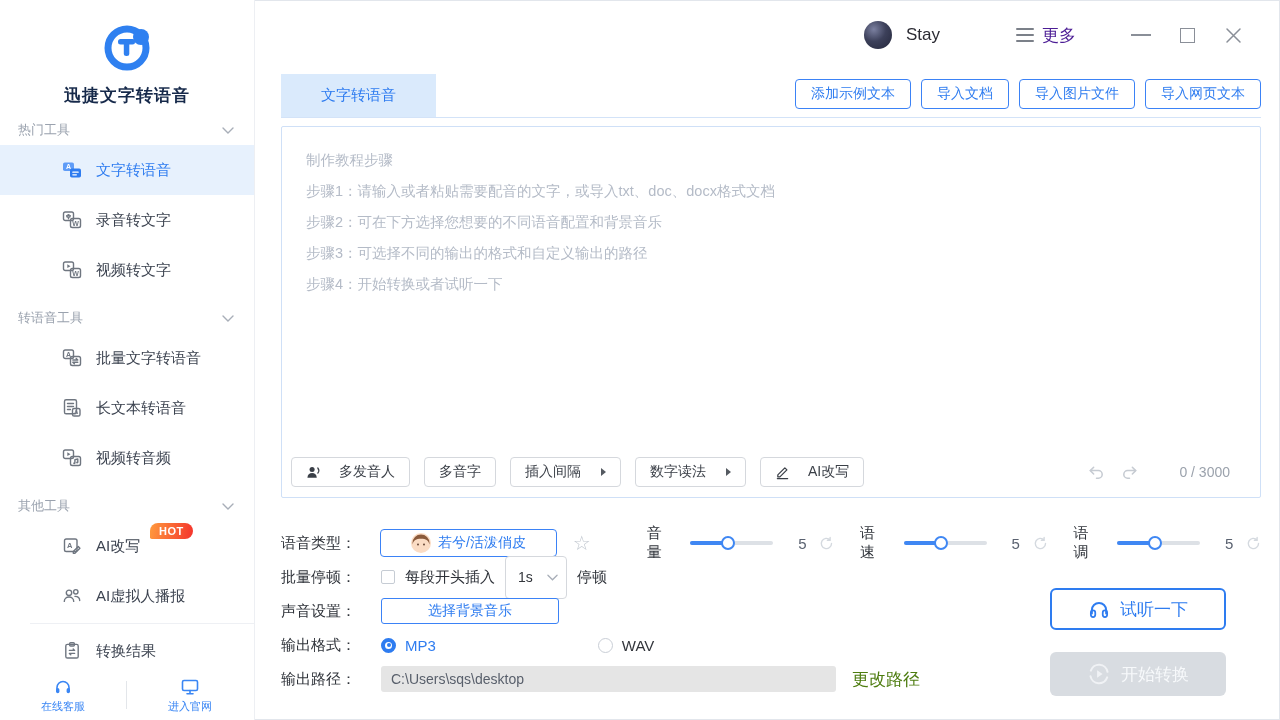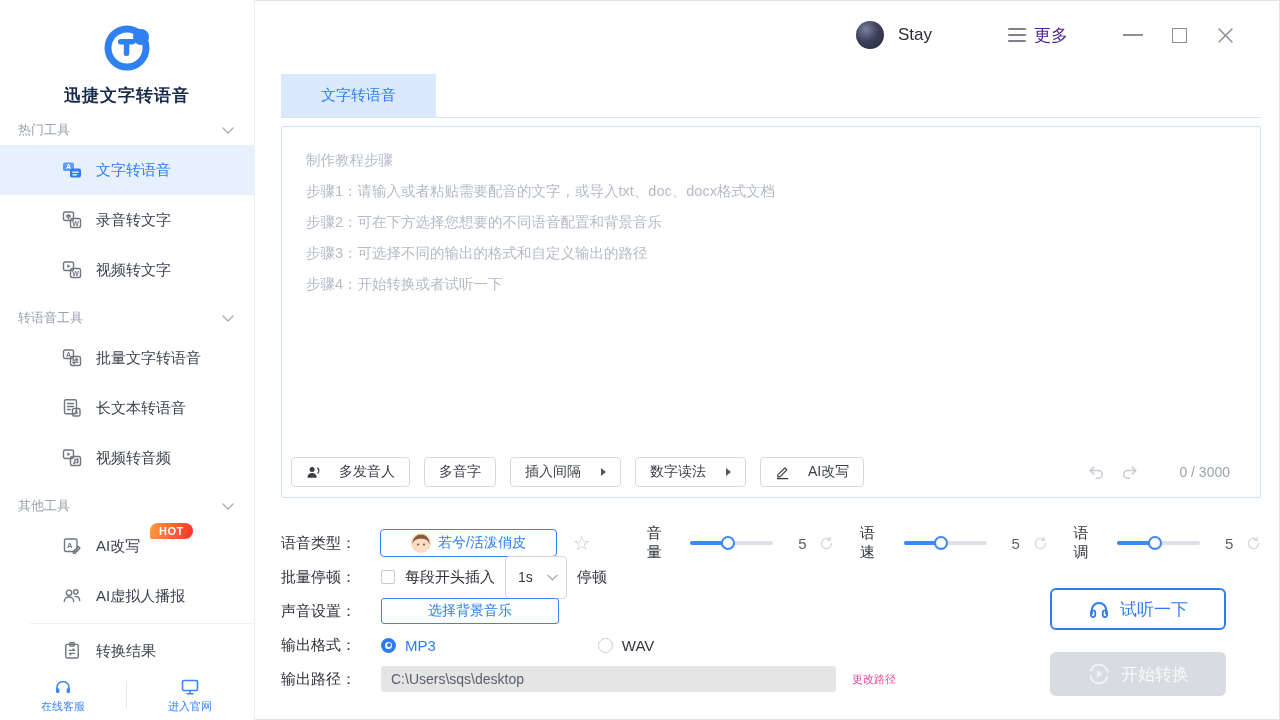--- a/index.html
+++ b/index.html
@@ -19,21 +19,21 @@
   .sic { width:20px; height:20px; flex:0 0 20px; }
   .stroke { fill:none; stroke:#6f7680; stroke-width:1.4; stroke-linecap:round; stroke-linejoin:round; }
   .sfill { fill:#6f7680; }
   .hot-badge { position:absolute; left:150px; top:2px; background:linear-gradient(100deg,#ff9a3d,#f4332c); color:#fff; font-size:11px; font-weight:bold; padding:2px 9px; border-radius:9px 9px 9px 2px; letter-spacing:.5px; }
   .side-divider { height:1px; background:#eef0f4; margin:2px 0 2px 30px; }
   .side-footer { position:absolute; bottom:0; left:0; right:1px; height:50px; display:flex; align-items:center; background:#fff; }
   .foot-link { flex:1; display:flex; flex-direction:column; align-items:center; gap:2px; color:#3a86f4; font-size:11px; cursor:pointer; }
   .vdiv { width:1px; height:28px; background:#e3e6ea; }
   
   .main { flex:1; display:flex; flex-direction:column; position:relative; }
-  .titlebar { height:70px; display:flex; align-items:center; justify-content:flex-end; padding-right:40px; }
+  .titlebar { height:70px; display:flex; align-items:center; justify-content:flex-end; padding-right:32px; }
   .avatar { width:28px; height:28px; border-radius:50%; background:radial-gradient(circle at 35% 30%, #7b80a0 0%, #3c405a 45%, #23263a 100%); margin-right:14px; cursor:pointer; }
   .uname { font-size:17px; color:#2b2b33; margin-right:76px; cursor:pointer; }
   .more { display:flex; align-items:center; gap:8px; font-size:17px; color:#4c1d95; cursor:pointer; margin-right:34px;justify-content:space-between; }
   .burger { display:flex; flex-direction:column; gap:4px; }
   .burger i { display:block; width:18px; height:2px; background:#7b8089; border-radius:1px; }
   .winbtn { width:30px; height:30px; display:flex; align-items:center; justify-content:center; cursor:pointer; margin-left:16px; }
   .min-line { width:20px; height:2px; background:#8a8f98; }
   .max-box { width:15px; height:15px; border:1.5px solid #8a8f98; }
   
   .workarea { flex:1; padding:0 19px 0 26px; display:flex; flex-direction:column; }
@@ -70,21 +70,21 @@
   .bgm-btn { width:178px; height:26px; border:1px solid #3b82f6; border-radius:3px; background:#fff; color:#2e7cf0; font-size:14px; cursor:pointer; font-family:inherit; }
   .radio { width:15px; height:15px; border-radius:50%; border:1px solid #c9ced6; background:#fff; cursor:pointer; }
   .radio.checked { border:4px solid #2e7cf0; position:relative; }
   .radio.checked::after { content:""; position:absolute; left:50%; top:50%; transform:translate(-50%,-50%); width:4px; height:4px; border-radius:50%; background:#2e7cf0; }
   .radio-lab { font-size:15px; margin-left:9px; cursor:pointer; }
   .radio-lab.sel { color:#2e7cf0; }
   .radio-lab.unsel { color:#33363c; }
   .wav-group { margin-left:162px; display:flex; align-items:center; }
   .mp3-group { display:flex; align-items:center; }
   .path-field { width:455px; height:26px; background:#e5e5e5; border-radius:3px; color:#585f6b; font-size:14px; display:flex; align-items:center; padding-left:10px; }
-  .path-link { color:#ec4899; font-size:11px; margin-left:16px; cursor:pointer; }
+  .path-link { color:#4d7c0f; font-size:17px; margin-left:16px; cursor:pointer; }
   .preview-btn { position:absolute; right:35px; top:62px; width:176px; height:42px; border:2px solid #2e7cf0; border-radius:6px; background:#fff; color:#2e7cf0; font-size:17px; display:flex; align-items:center; justify-content:center; gap:10px; cursor:pointer; font-family:inherit; }
   .convert-btn { position:absolute; right:35px; top:126px; width:176px; height:44px; border:none; border-radius:6px; background:#d8dce1; color:#f7f9fb; font-size:17px; display:flex; align-items:center; justify-content:center; gap:10px; cursor:default; font-family:inherit; }
 </style>
 </head>
 <body>
 
 <aside class="sidebar">
   <div class="logo-wrap">
     <svg width="48" height="48" viewBox="0 0 48 48">
       <circle cx="24" cy="24" r="19" fill="none" stroke="#2f80f0" stroke-width="7"></circle>
@@ -241,20 +241,26 @@
     <div class="winbtn">
       <svg width="17" height="17" viewBox="0 0 17 17">
           <path d="M2 2l13 13M15 2L2 15" stroke="#8a8f98" stroke-width="1.5" stroke-linecap="round"></path>
         </svg>
     </div>
   </div>
 
   <div class="workarea">
     <div class="tabrow">
       <div class="tab">文字转语音</div>
+      <div class="import-btns">
+        <button>添加示例文本</button>
+        <button>导入文档</button>
+        <button>导入图片文件</button>
+        <button>导入网页文本</button>
+      </div>
     </div>
 
     <div class="editor">
       <div class="ph">制作教程步骤</div>
       <div class="ph">步骤1：请输入或者粘贴需要配音的文字，或导入txt、doc、docx格式文档</div>
       <div class="ph">步骤2：可在下方选择您想要的不同语音配置和背景音乐</div>
       <div class="ph">步骤3：可选择不同的输出的格式和自定义输出的路径</div>
       <div class="ph">步骤4：开始转换或者试听一下</div>
 
       <div class="editor-toolbar">

